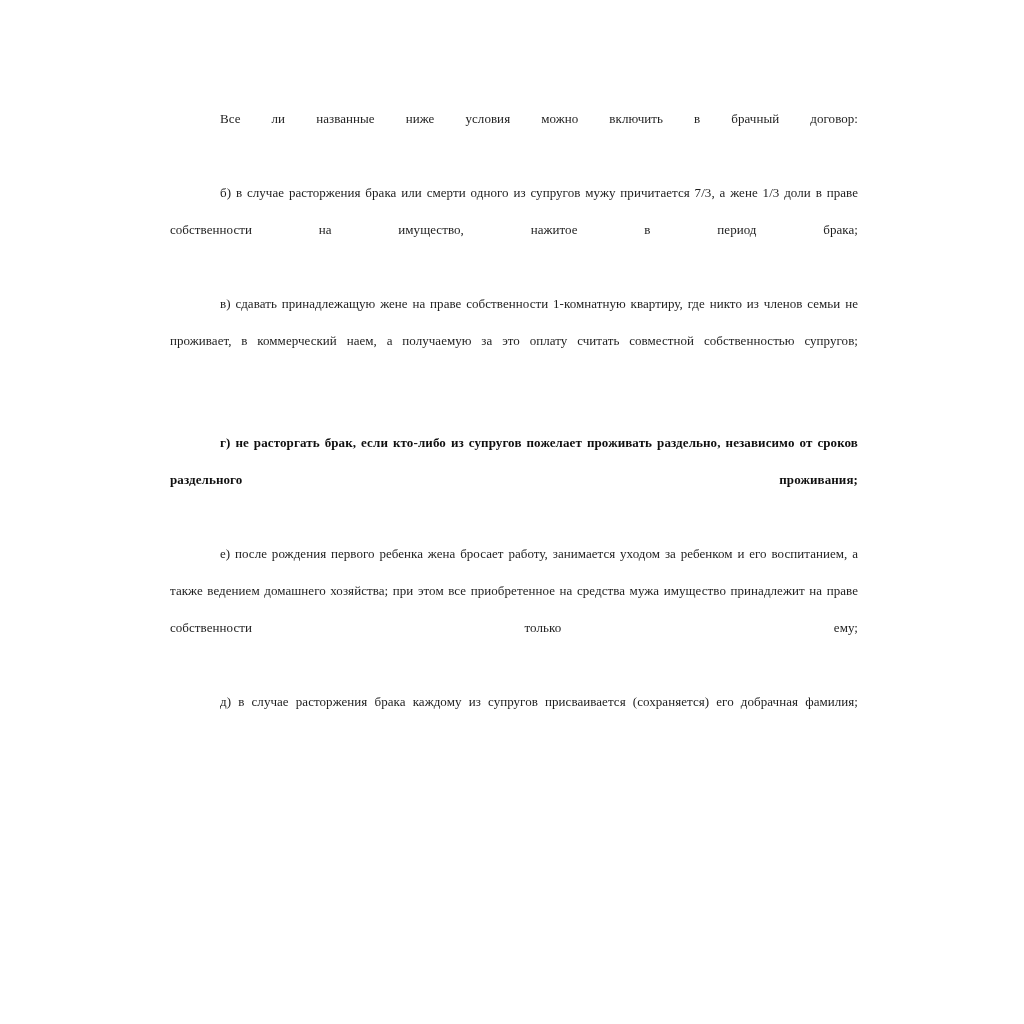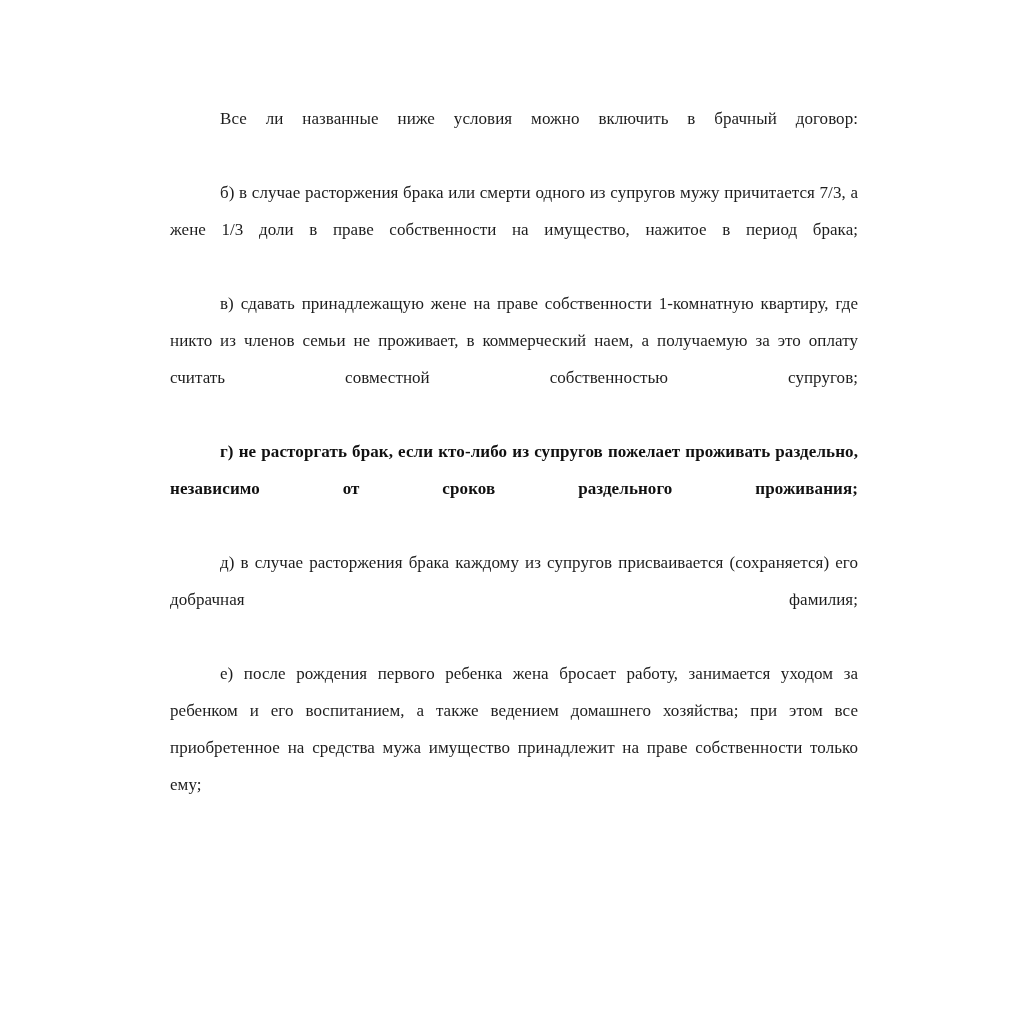--- a/index.html
+++ b/index.html
@@ -24,32 +24,33 @@
     top: 100px;
     width: 688px;
   }
 
   .para {
     margin: 0;
     padding: 0;
     text-align: justify;
     text-justify: inter-word;
     text-indent: 50px;
-    font-size: 17px;
+    font-size: 13px;
     line-height: 37px;
     color: #1d1d1d;
     letter-spacing: 0.05px;
     word-spacing: 0.2px;
     -webkit-font-smoothing: antialiased;
   }
 
   .para.bold {
     font-weight: bold;
     color: #101010;
     letter-spacing: 0.1px;
+    margin-top: 28px;
   }
 
   
   .para::after {
     content: "";
     display: inline-block;
     width: 100%;
   }
 </style>
 </head>
@@ -60,18 +61,18 @@
 
     <p class="para">Все ли названные ниже условия можно включить в брачный договор:</p>
 
 
     <p class="para">б) в случае расторжения брака или смерти одного из супругов мужу причитается 7/3, а жене 1/3 доли в праве собственности на имущество, нажитое в период брака;</p>
 
     <p class="para">в) сдавать принадлежащую жене на праве собственности 1-комнатную квартиру, где никто из членов семьи не проживает, в коммерческий наем, а получаемую за это оплату считать совместной собственностью супругов;</p>
 
     <p class="para bold">г) не расторгать брак, если кто-либо из супругов пожелает проживать раздельно, независимо от сроков раздельного проживания;</p>
 
+    <p class="para">е) после рождения первого ребенка жена бросает работу, занимается уходом за ребенком и его воспитанием, а также ведением домашнего хозяйства; при этом все приобретенное на средства мужа имущество принадлежит на праве собственности только ему;</p>
+
     <p class="para">д) в случае расторжения брака каждому из супругов присваивается (сохраняется) его добрачная фамилия;</p>
-
-    <p class="para">е) после рождения первого ребенка жена бросает работу, занимается уходом за ребенком и его воспитанием, а также ведением домашнего хозяйства; при этом все приобретенное на средства мужа имущество принадлежит на праве собственности только ему;</p>
 
   </div>
 </div>
 
 </body></html>

